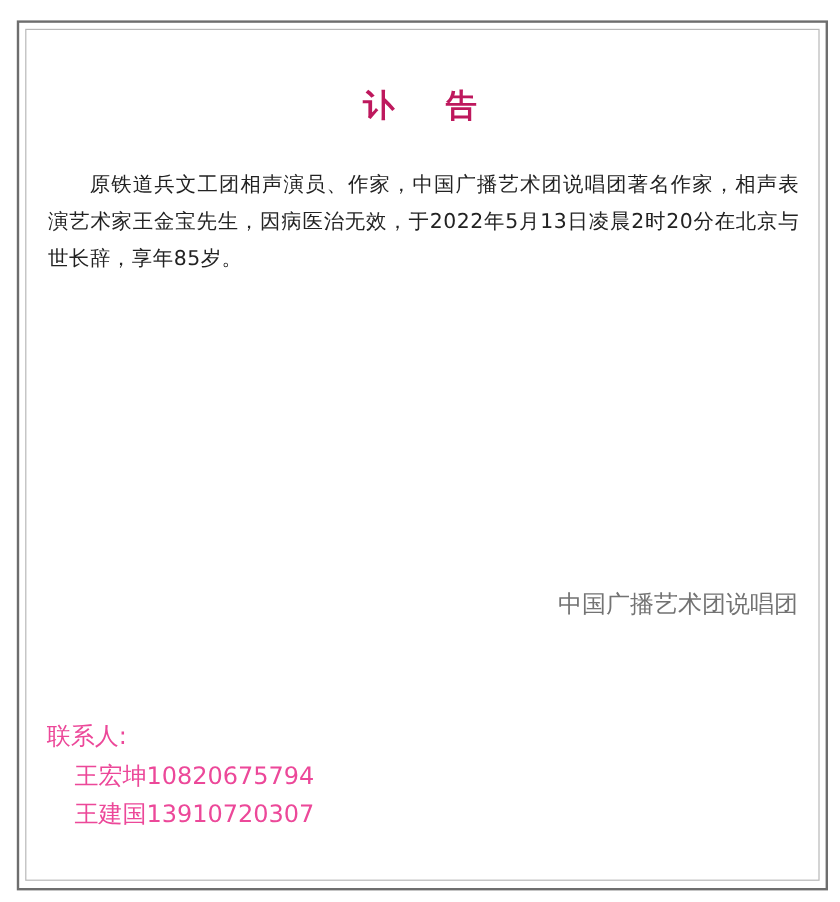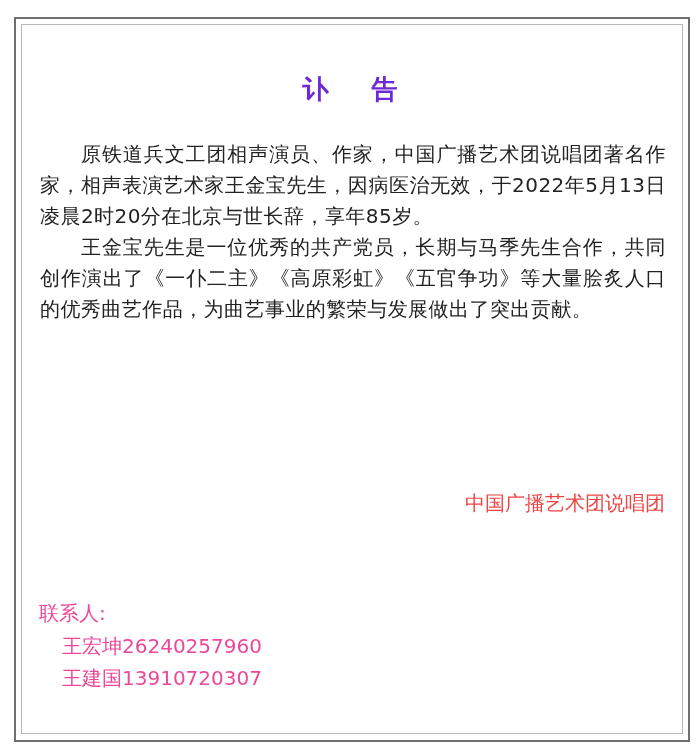--- a/index.html
+++ b/index.html
@@ -34,52 +34,52 @@
     }
     .title {
       position: absolute;
       left: 0;
       top: 72px;
       width: 700px;
       text-align: center;
       font-size: 26px;
       font-weight: bold;
       line-height: 34px;
-      color: #6d28d9;
+      color: #be185d;
     }
     .title span {
       display: inline-block;
     }
     .title .gap {
       width: 43px;
     }
     .body-text {
       position: absolute;
       left: 40px;
       top: 139px;
       width: 626px;
-      font-size: 20px;
+      font-size: 17px;
       line-height: 31px;
       letter-spacing: 0.45px;
       color: #222222;
     }
     .body-text p {
       margin: 0;
       text-indent: 2.05em;
       text-align: justify;
       text-align-last: left;
     }
     .signature {
       position: absolute;
       right: 35px;
       top: 488px;
       text-align: right;
       font-size: 20px;
       line-height: 31px;
-      color: #ef4444;
+      color: #737373;
     }
     .signature div {
       white-space: nowrap;
     }
     .contacts {
       position: absolute;
       left: 39px;
       top: 597px;
       font-size: 20px;
       line-height: 32.5px;
@@ -95,24 +95,23 @@
 
 <div class="outer-frame"></div>
 <div class="inner-frame"></div>
 
 <div class="title">
   <span>讣</span><span class="gap"></span><span>告</span>
 </div>
 
 <div class="body-text">
   <p>原铁道兵文工团相声演员、作家，中国广播艺术团说唱团著名作家，相声表演艺术家王金宝先生，因病医治无效，于2022年5月13日凌晨2时20分在北京与世长辞，享年85岁。</p>
-  <p>王金宝先生是一位优秀的共产党员，长期与马季先生合作，共同创作演出了《一仆二主》《高原彩虹》《五官争功》等大量脍炙人口的优秀曲艺作品，为曲艺事业的繁荣与发展做出了突出贡献。</p>
 </div>
 
 <div class="signature">
   <div>中国广播艺术团说唱团</div>
 </div>
 
 <div class="contacts">
   <div>联系人:</div>
-  <div class="contact-item"><span>王宏坤</span><span>26240257960</span></div>
+  <div class="contact-item"><span>王宏坤</span><span>10820675794</span></div>
   <div class="contact-item"><span>王建国</span><span>13910720307</span></div>
 </div>
 
 </body></html>

